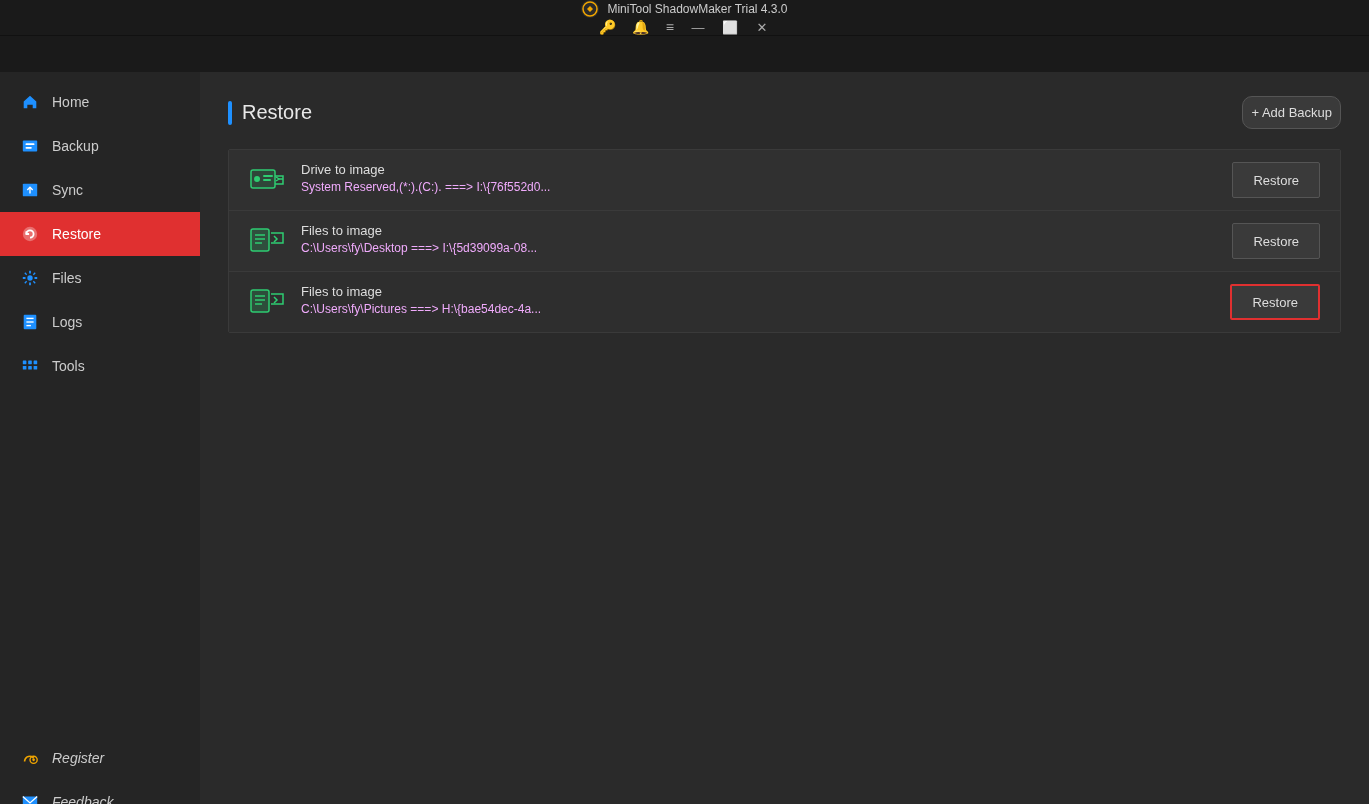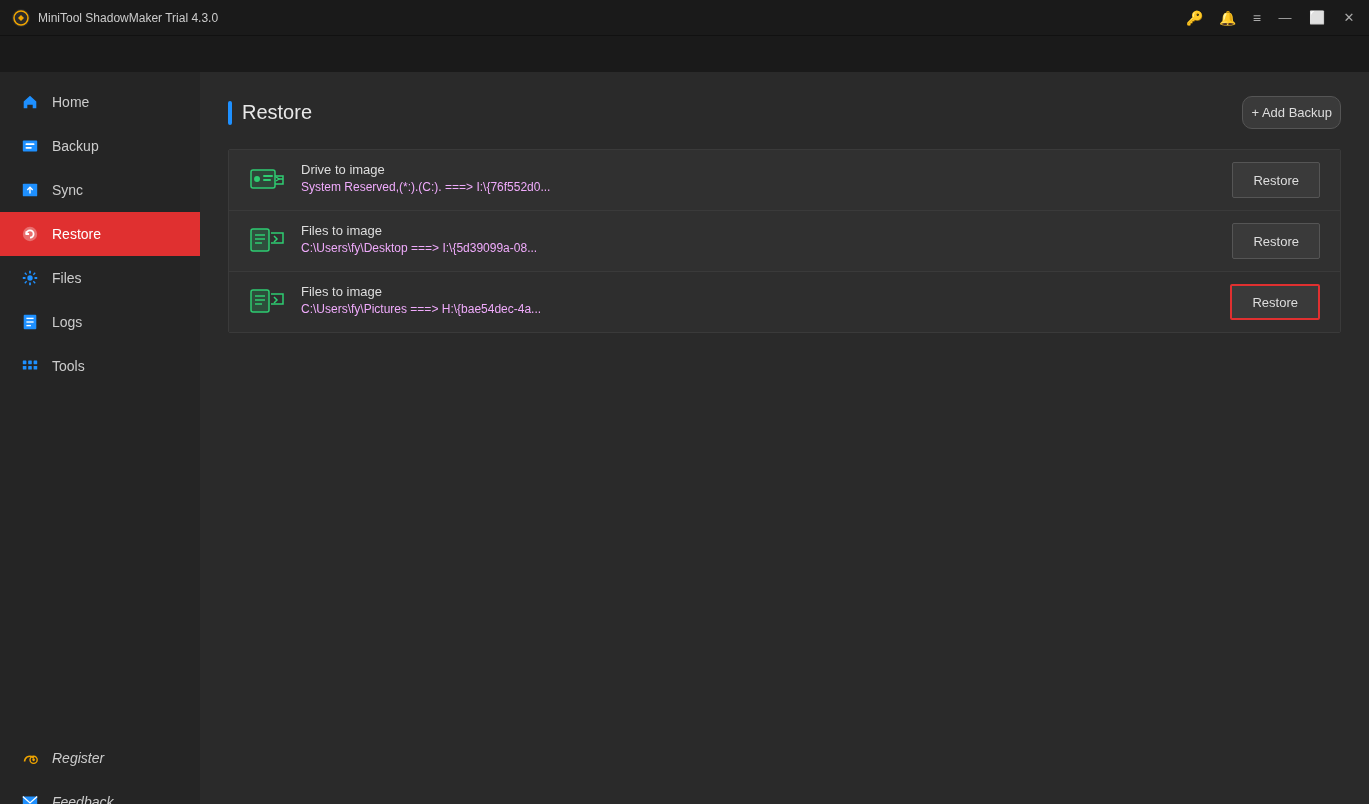--- a/index.html
+++ b/index.html
@@ -14,20 +14,21 @@
 
     
     .title-bar {
       height: 36px;
       background: #1a1a1a;
       display: flex;
       align-items: center;
       padding: 0 12px;
       justify-content: space-between;
       border-bottom: 1px solid #111;
+      flex-direction: column;
     }
     .title-bar-left {
       display: flex;
       align-items: center;
       gap: 8px;
     }
     .app-logo {
       width: 18px;
       height: 18px;
       background: #2a2a2a;

